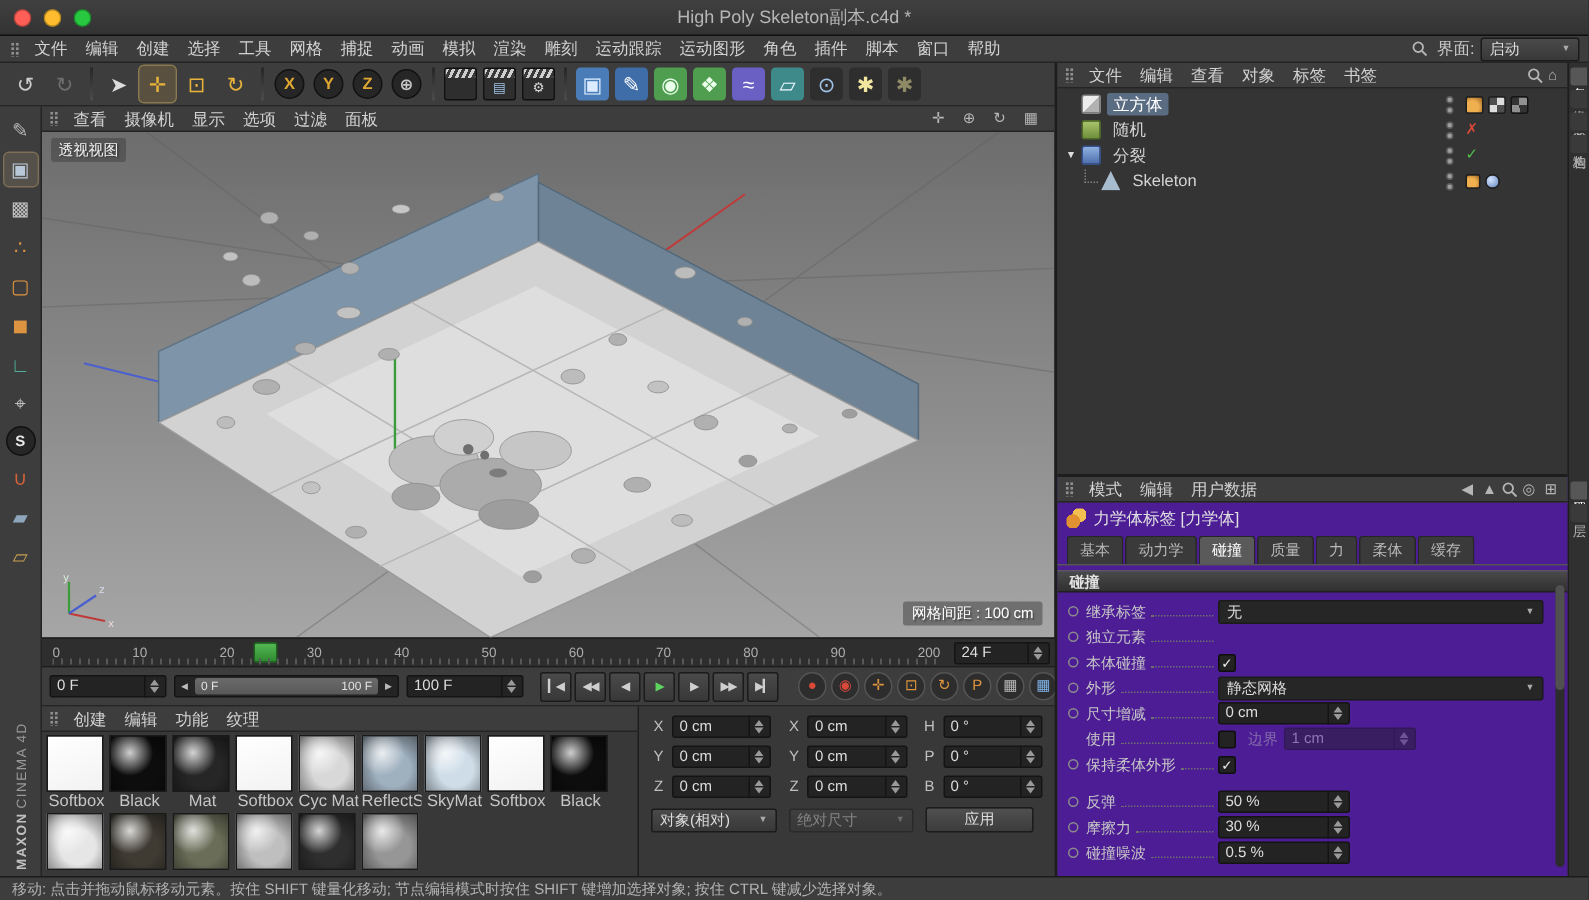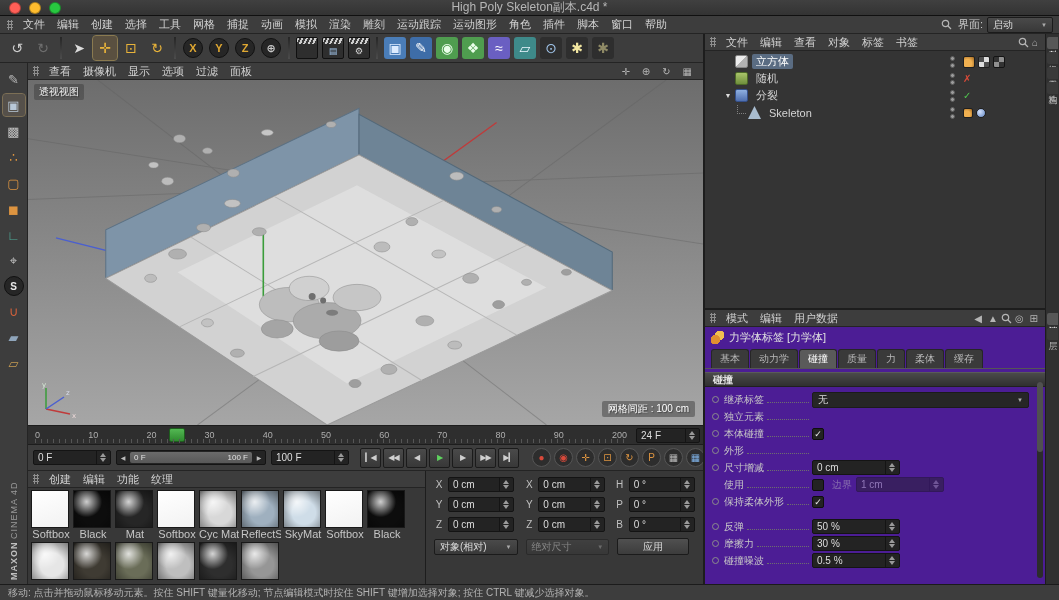--- a/index.html
+++ b/index.html
@@ -1,20 +1,20 @@
 <!DOCTYPE html>
 <html><head>
 <meta charset="utf-8">
 <style>
 *{margin:0;padding:0;box-sizing:border-box;font-family:"Liberation Sans","DejaVu Sans",sans-serif;}
 html,body{width:1059px;height:600px;overflow:hidden;background:#2e2e2e;}
 .app{width:1059px;height:600px;display:flex;flex-direction:column;font-size:11px;color:#c8c8c8;user-select:none;}
 
 
-.titlebar{height:16px;background:linear-gradient(#404040,#333);border-bottom:1px solid #101010;display:flex;align-items:center;position:relative;flex:none;}
+.titlebar{height:24px;background:linear-gradient(#404040,#333);border-bottom:1px solid #101010;display:flex;align-items:center;position:relative;flex:none;}
 .lights{display:flex;gap:8px;margin-left:9px;z-index:2;}
 .light{width:12px;height:12px;border-radius:50%;border:1px solid rgba(0,0,0,.3);}
 .title{position:absolute;left:0;right:0;text-align:center;font-size:12px;color:#b6b6b6;}
 
 
 .menubar{height:18px;background:#3d3d3d;border-bottom:1px solid #242424;display:flex;align-items:center;padding:0 6px;flex:none;}
 .mi{padding:0 6px;color:#d2d2d2;font-size:11px;white-space:nowrap;}
 .menubar .spacer,.phead .spacer{flex:1;}
 .iface{display:flex;align-items:center;gap:4px;}
 .dd{height:16px;background:linear-gradient(#4a4a4a,#383838);border:1px solid #1b1b1b;border-radius:2px;display:flex;align-items:center;padding:0 5px;font-size:10px;color:#ddd;gap:4px;}
@@ -98,21 +98,21 @@
 .cfield{display:flex;align-items:center;gap:4px;height:20px;}
 .clabel{width:10px;text-align:center;color:#c0c0c0;font-size:10px;flex:none;}
 .cfield .spinbox{flex:1;}
 .coords-foot{display:flex;gap:8px;padding:4px 8px 0;align-items:center;}
 .coords-foot .dd{width:96px;}
 .btn{width:84px;height:17px;background:linear-gradient(#505050,#3c3c3c);border:1px solid #1b1b1b;border-radius:2px;text-align:center;font-size:10px;color:#ddd;line-height:15px;margin-left:auto;margin-right:6px;}
 
 
 .om{height:276px;flex:none;display:flex;flex-direction:column;border-bottom:2px solid #1d1d1d;background:#343434;}
 .om-body{flex:1;overflow:hidden;padding-top:2px;}
-.om-row{height:17px;display:flex;align-items:center;padding:0 18px;font-size:11px;color:#d4d4d4;}
+.om-row{height:17px;display:flex;align-items:center;padding:0 4px;font-size:11px;color:#d4d4d4;}
 .tw{width:10px;font-size:7px;color:#ddd;text-align:center;flex:none;}
 .tree{width:9px;height:9px;border-left:1px dotted #808080;border-bottom:1px dotted #808080;margin:0 0 6px 14px;flex:none;}
 .oicon{width:13px;height:13px;margin:0 4px 0 2px;border-radius:2px;flex:none;}
 .oicon.cube{background:linear-gradient(135deg,#ececec 0 50%,#b2b2b2 50%);border:1px solid #858585;}
 .oicon.random{background:linear-gradient(#a9c46a,#6f8f3c);border:1px solid #4d6a28;}
 .oicon.fracture{background:linear-gradient(#8fb0e0,#4f6fae);border:1px solid #35508a;}
 .oicon.mesh{background:#a8bccf;clip-path:polygon(50% 0,100% 100%,0 100%);border-radius:0;}
 .oname{padding:0 4px;border-radius:2px;white-space:nowrap;}
 .oname.sel{background:#5a6c82;color:#fff;}
 .om-row .fill{flex:1;}
@@ -934,20 +934,24 @@
                 <span class="leader"></span>
               </span>
             <span class="checkbox">✓</span>
           </div>
           <div class="arow">
             <span class="adot"></span>
             <span class="alabel">
                 <span>外形</span>
                 <span class="leader"></span>
               </span>
+            <div class="dd dark wide">
+                <span>静态网格</span>
+                <span class="dd-arrow">▼</span>
+              </div>
           </div>
           <div class="arow">
             <span class="adot"></span>
             <span class="alabel">
                 <span>尺寸增减</span>
                 <span class="leader"></span>
               </span>
             <div class="spinbox">
                 <span>0 cm</span>
                 <span class="updown">

